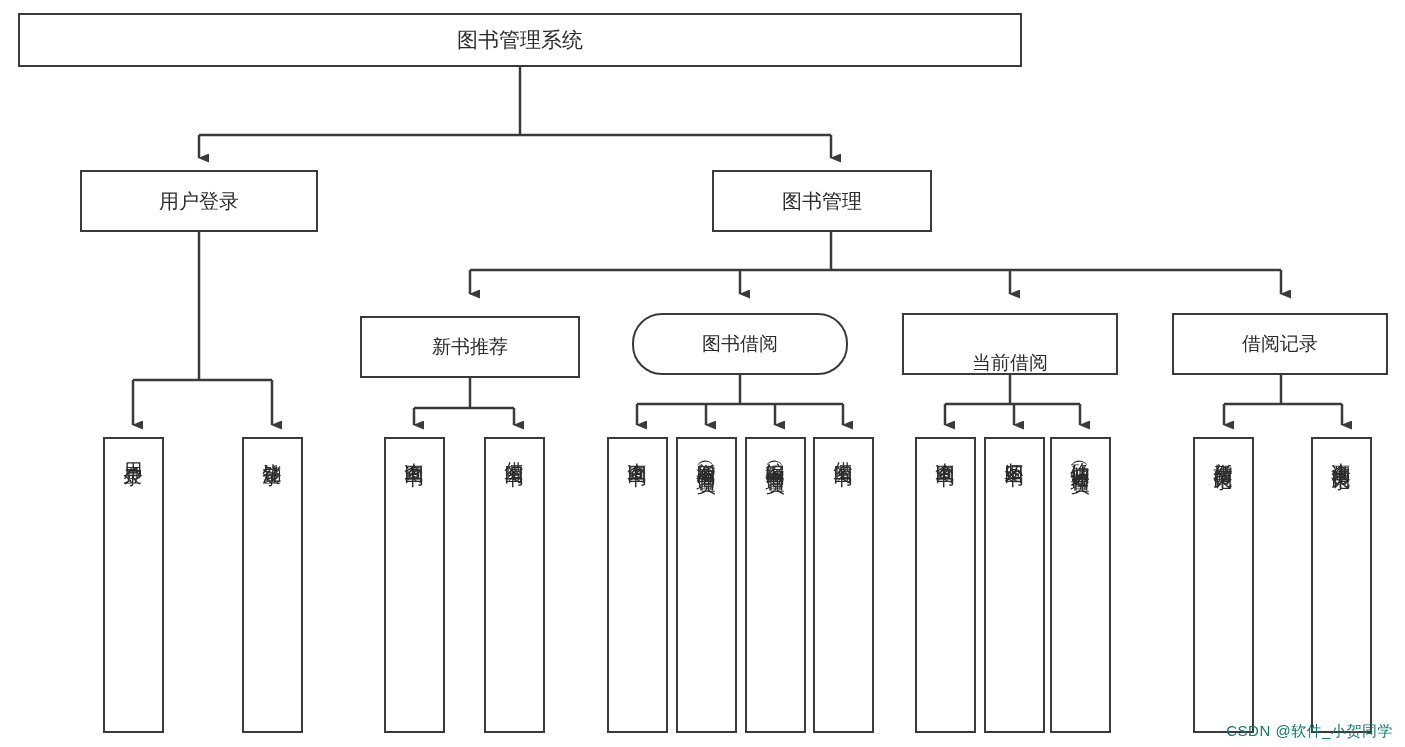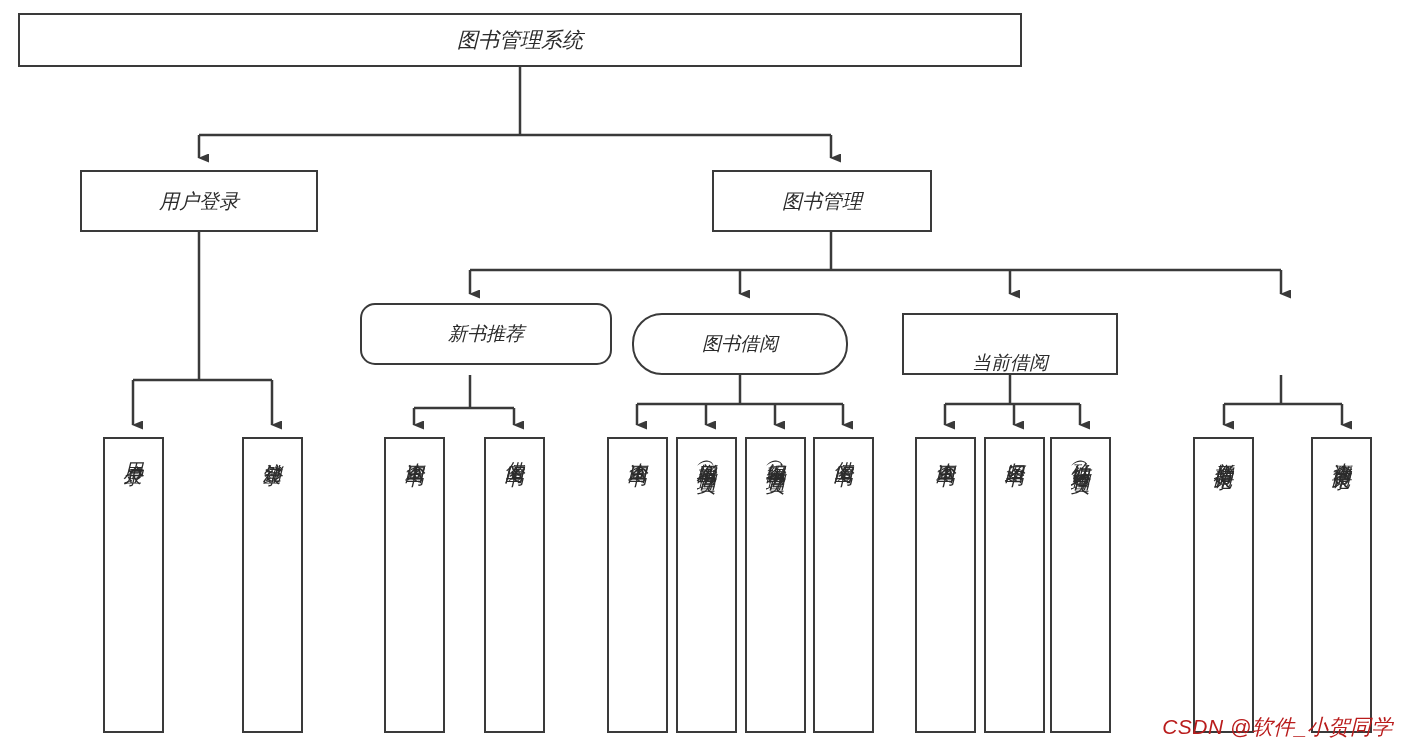--- a/index.html
+++ b/index.html
@@ -10,21 +10,20 @@
   }
   body {
     font-family: "Liberation Sans", "DejaVu Sans", sans-serif;
   }
   #diagram-root {
     position: relative;
     width: 1405px;
     height: 747px;
     background: #ffffff;
     overflow: hidden;
-    font-style: italic;
   }
   #edge-layer {
     position: absolute;
     left: 0;
     top: 0;
     width: 1405px;
     height: 747px;
     pointer-events: none;
   }
   .node {
@@ -65,22 +64,22 @@
     -webkit-writing-mode: vertical-rl;
     font-size: 19px;
     letter-spacing: 2px;
     line-height: 1;
     white-space: nowrap;
   }
   #watermark {
     position: absolute;
     right: 12px;
     bottom: 6px;
-    font-size: 21px;
-    color: #b91c1c;
+    font-size: 15px;
+    color: #0f766e;
     letter-spacing: 0.5px;
     z-index: 5;
     white-space: nowrap;
   }
 </style>
 </head>
 <body>
 
 <div id="diagram-root">
 
@@ -138,29 +137,32 @@
     <span class="node-label">图书管理系统</span>
   </div>
 
   <div class="node node-l1" style="left:80px; top:170px; width:238px; height:62px;">
     <span class="node-label">用户登录</span>
   </div>
   <div class="node node-l1" style="left:712px; top:170px; width:220px; height:62px;">
     <span class="node-label">图书管理</span>
   </div>
 
-  <div class="node node-l2" style="left:360px; top:303px; width:252px; height:62px;border-radius:15px;">
+  <div class="node node-l2" style="left:360px; top:316px; width:220px; height:62px;">
     <span class="node-label">新书推荐</span>
   </div>
   <div class="node node-l2" style="left:632px; top:313px; width:216px; height:62px;border-radius:30px;">
     <span class="node-label">图书借阅</span>
   </div>
   <div class="node node-l2" style="left:902px; top:313px; width:216px; height:62px;align-items:flex-end;">
     <span class="node-label">当前借阅</span>
   </div>
+  <div class="node node-l2" style="left:1172px; top:313px; width:216px; height:62px;">
+    <span class="node-label">借阅记录</span>
+  </div>
 
   <div class="node node-leaf" style="left:103px; top:437px; width:61px; height:296px;">
     <span class="node-label">用户登录</span>
   </div>
   <div class="node node-leaf" style="left:242px; top:437px; width:61px; height:296px;">
     <span class="node-label">注销登录</span>
   </div>
 
   <div class="node node-leaf" style="left:384px; top:437px; width:61px; height:296px;">
     <span class="node-label">查询图书</span>

